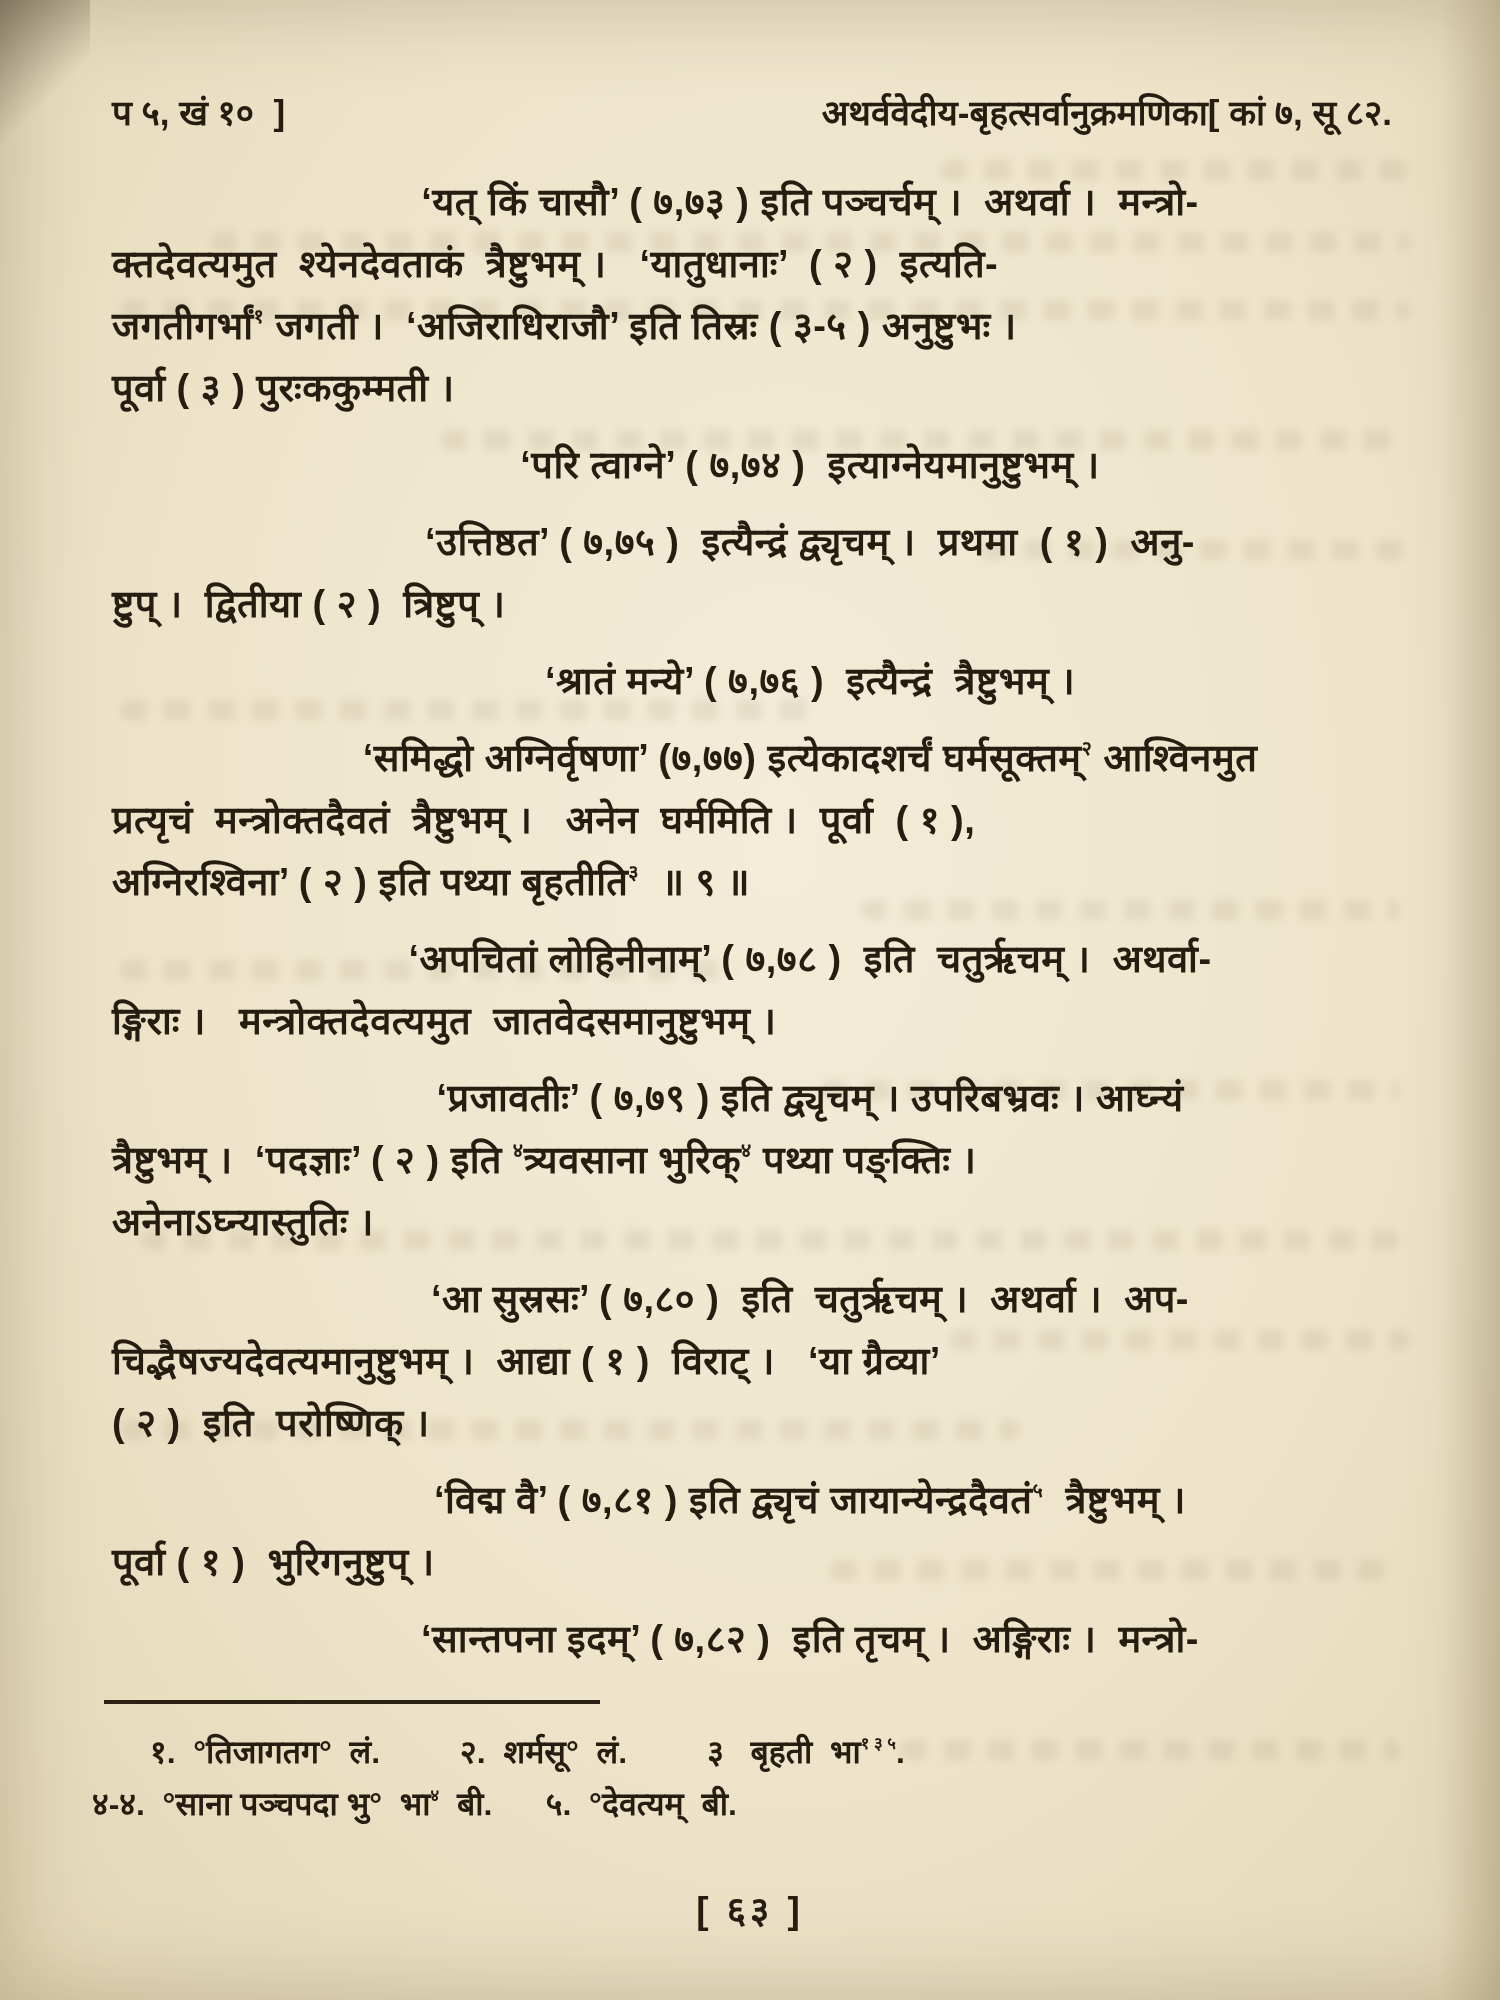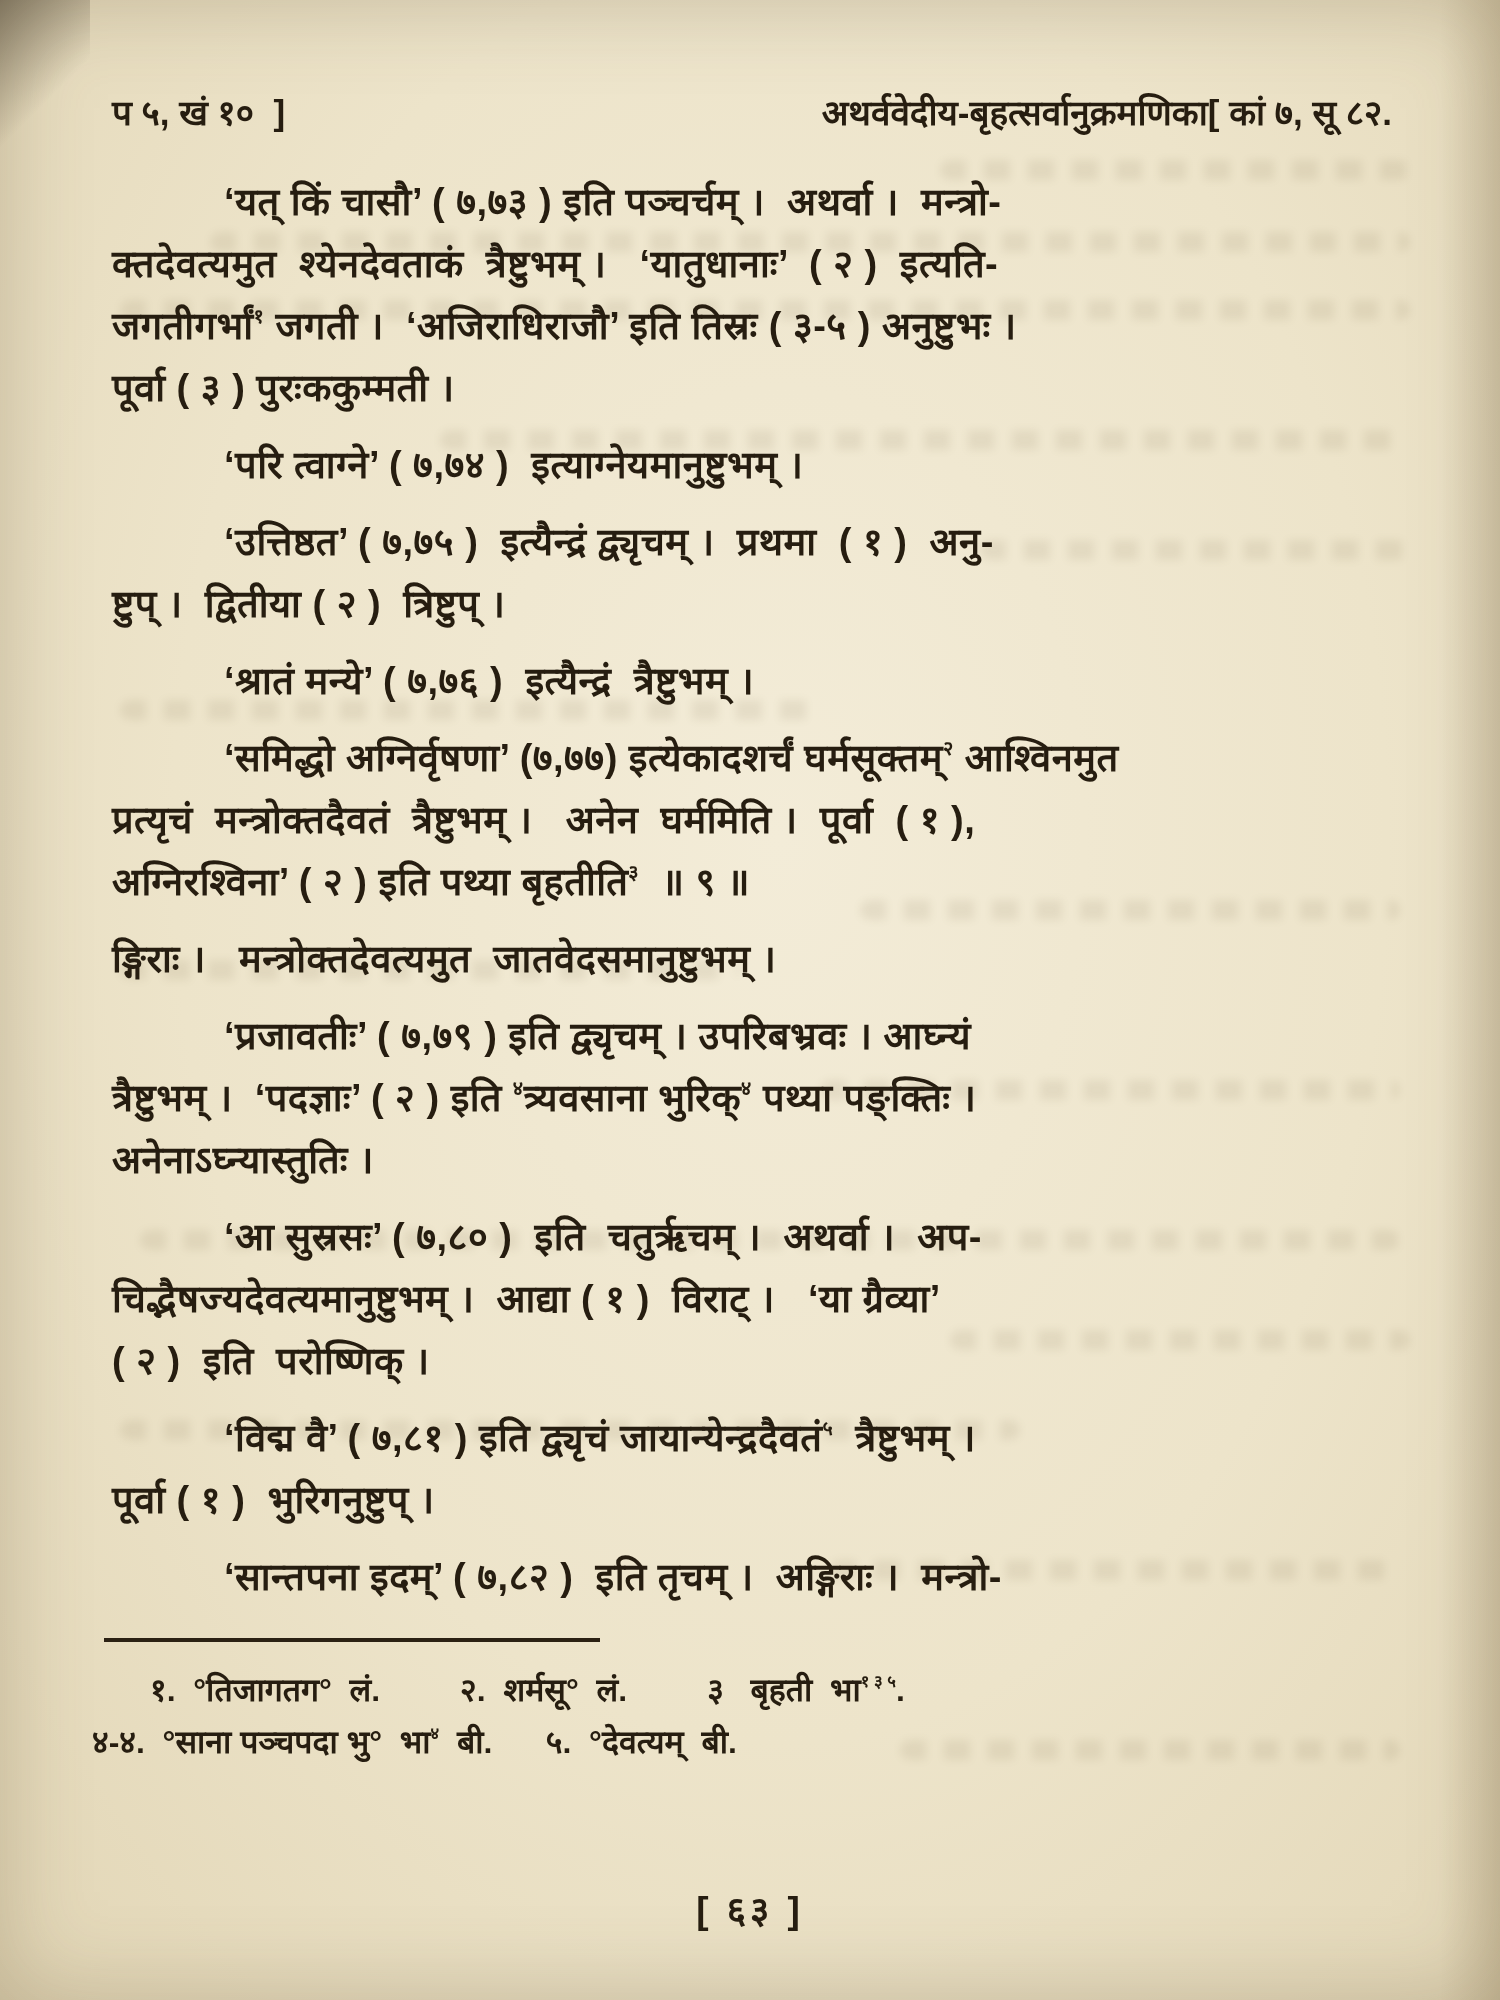--- a/index.html
+++ b/index.html
@@ -38,21 +38,21 @@
   .header .h-title{flex:1 1 auto;text-align:right;}
   .header .h-right{flex:0 0 auto;}
   .body-text{
     position:relative;
     padding:36px 104px 0 112px;
     font-size:38px;font-weight:700;
     letter-spacing:.5px;
   }
   .para{margin:0 0 15px 0;}
   .line{line-height:62px;white-space:pre-wrap;}
-  .line.indent{padding-left:112px;}
+  .line.indent{padding-left:112px;text-align:center;}
   .sup{font-size:.52em;vertical-align:super;line-height:0;position:relative;top:-2px;}
   .fnrule{
     margin:30px 0 14px 104px;
     width:496px;height:0;
     border-top:4px solid #2b2113;
   }
   .footnotes{
     position:relative;
     padding:8px 104px 0 92px;
     font-size:32px;font-weight:700;
@@ -112,20 +112,21 @@
         </div>
         <div class="para">
           <div class="line indent"><span>‘श्रातं मन्ये’ ( ७,७६ )  इत्यैन्द्रं  त्रैष्टुभम् ।</span></div>
         </div>
         <div class="para">
           <div class="line indent"><span>‘समिद्धो अग्निर्वृषणा’ (७,७७) इत्येकादशर्चं घर्मसूक्तम्</span><span class="sup">२</span><span> आश्विनमुत</span></div>
           <div class="line"><span>प्रत्यृचं  मन्त्रोक्तदैवतं  त्रैष्टुभम् ।   अनेन  घर्ममिति ।  पूर्वा  ( १ ),</span></div>
           <div class="line"><span>अग्निरश्विना’ ( २ ) इति पथ्या बृहतीति</span><span class="sup">३</span><span>  ॥ ९ ॥</span></div>
         </div>
         <div class="para">
+          <div class="line indent"><span>‘अपचितां लोहिनीनाम्’ ( ७,७८ )  इति  चतुर्ऋचम् ।  अथर्वा-</span></div>
           <div class="line"><span>ङ्गिराः ।   मन्त्रोक्तदेवत्यमुत  जातवेदसमानुष्टुभम् ।</span></div>
         </div>
         <div class="para">
           <div class="line indent"><span>‘प्रजावतीः’ ( ७,७९ ) इति द्व्यृचम् । उपरिबभ्रवः । आघ्न्यं</span></div>
           <div class="line"><span>त्रैष्टुभम् ।  ‘पदज्ञाः’ ( २ ) इति </span><span class="sup">४</span><span>त्र्यवसाना भुरिक्</span><span class="sup">४</span><span> पथ्या पङ्क्तिः ।</span></div>
           <div class="line"><span>अनेनाऽघ्न्यास्तुतिः ।</span></div>
         </div>
         <div class="para">
           <div class="line indent"><span>‘आ सुस्रसः’ ( ७,८० )  इति  चतुर्ऋचम् ।  अथर्वा ।  अप-</span></div>
           <div class="line"><span>चिद्भैषज्यदेवत्यमानुष्टुभम् ।  आद्या ( १ )  विराट् ।   ‘या ग्रैव्या’</span></div>

